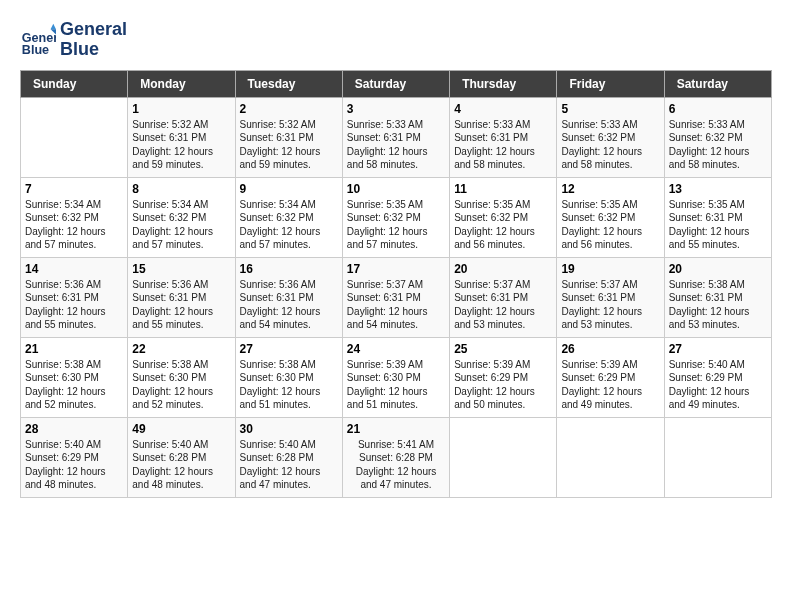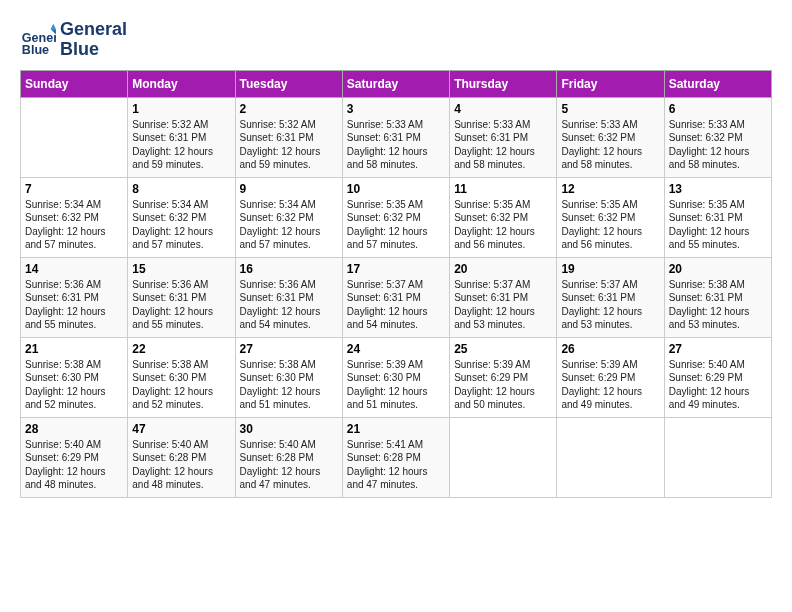--- a/index.html
+++ b/index.html
@@ -42,23 +42,23 @@
     .location {
       font-size: 16px;
       color: #333;
     }
     table {
       width: 100%;
       border-collapse: collapse;
       font-size: 11px;
     }
     thead tr th {
-      background-color: #a21caf;
+      background-color: #404040;
       color: #fff;
-      padding: 6px 4px;
+      padding: 6px 12px;
       text-align: left;
       font-size: 12px;
       border: 1px solid #aaa;
     }
     tbody tr td {
       border: 1px solid #ccc;
       vertical-align: top;
       padding: 4px;
       height: 80px;
       background: #fff;
@@ -318,36 +318,36 @@
       </tr>
       <tr>
         <td>
           <span class="day-num">28</span>
           <div class="day-info" style="white-space: pre-line;">Sunrise: 5:40 AM
 Sunset: 6:29 PM
 Daylight: 12 hours
 and 48 minutes.</div>
         </td>
         <td>
-          <span class="day-num">47</span>
+          <span class="day-num">49</span>
           <div class="day-info" style="white-space: pre-line;">Sunrise: 5:40 AM
 Sunset: 6:28 PM
 Daylight: 12 hours
 and 48 minutes.</div>
         </td>
         <td>
           <span class="day-num">30</span>
           <div class="day-info" style="white-space: pre-line;">Sunrise: 5:40 AM
 Sunset: 6:28 PM
 Daylight: 12 hours
 and 47 minutes.</div>
         </td>
         <td>
           <span class="day-num">21</span>
-          <div class="day-info" style="white-space: pre-line;">Sunrise: 5:41 AM
+          <div class="day-info" style="white-space: pre-line; text-align: center;">Sunrise: 5:41 AM
 Sunset: 6:28 PM
 Daylight: 12 hours
 and 47 minutes.</div>
         </td>
         <td class="empty-cell"></td>
         <td class="empty-cell"></td>
         <td class="empty-cell"></td>
       </tr>
     </tbody>
 </table>

